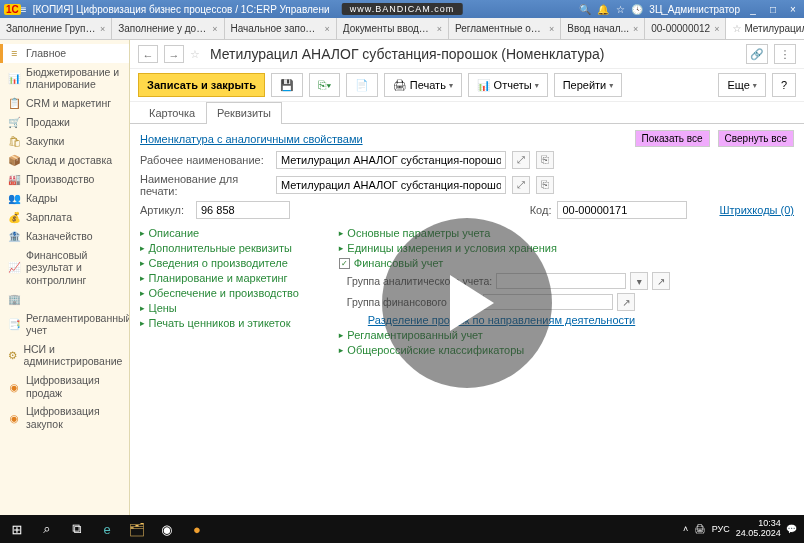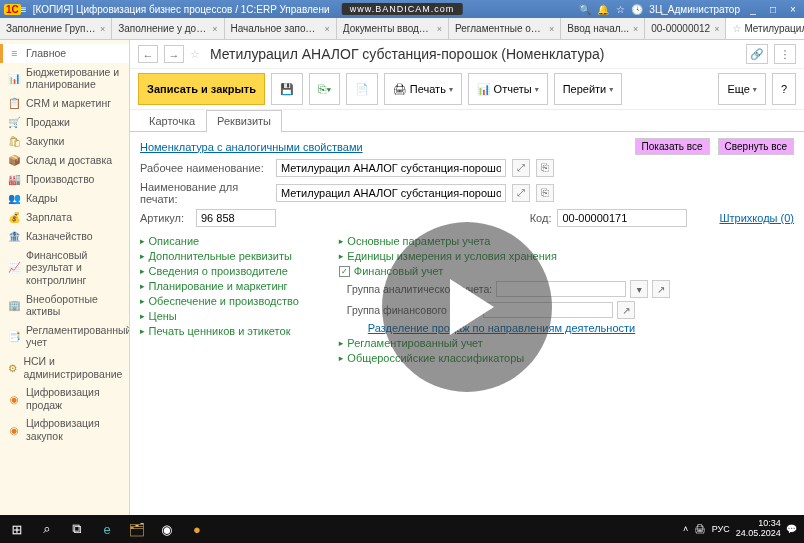--- a/index.html
+++ b/index.html
@@ -35,42 +35,42 @@
 
 
 .chead { display:flex; align-items:center; padding:4px 8px; gap:6px; border-bottom:1px solid #eee;}
 .navarr { border:1px solid #ccc; background:#fff; width:20px; height:18px; display:flex; align-items:center; justify-content:center; cursor:pointer; color:#666;}
 .pgtitle { font-size:14px; color:#333; margin-left:4px;}
 .chead .spacer { flex:1;}
 .iconbtn { border:1px solid #ccc; background:#fff; width:22px; height:20px; display:flex; align-items:center; justify-content:center; cursor:pointer; color:#666; font-size:11px;}
 
 
 .toolbar { display:flex; align-items:center; padding:4px 8px; gap:6px; border-bottom:1px solid #eee;}
-.btn { border:1px solid #ccc; background:#fff; padding:3px 8px; cursor:pointer; font-size:11px; display:flex; align-items:center; gap:3px; height:32px;}
+.btn { border:1px solid #ccc; background:#fff; padding:3px 8px; cursor:pointer; font-size:11px; display:flex; align-items:center; gap:3px; height:24px;}
 .btn.yellow { background:#ffd84a; border-color:#e0b020; font-weight:bold;}
 .btn .arr { font-size:8px; color:#666;}
 
 
 .subtabs { display:flex; padding:0 8px; border-bottom:1px solid #ccc;}
 .subtab { padding:4px 10px; cursor:pointer; font-size:11px; color:#555; border:1px solid transparent; border-bottom:none;}
 .subtab.active { border-color:#ccc; background:#fff; margin-bottom:-1px;}
 
 
 .formarea { padding:6px 10px; display:flex; flex-direction:column; gap:4px; position:relative; flex:1;}
 .link { color:#0066aa; text-decoration:underline; cursor:pointer;}
 .linkgreen { color:#2a8a3a; cursor:pointer;text-align:center;}
 .toprow { display:flex; align-items:center; gap:8px;}
 .toprow .spacer{flex:1;}
 .smallbtn { border:1px solid #ccc; background:#f0abfc; padding:2px 6px; cursor:pointer; font-size:10px;}
 
 .frow { display:flex; align-items:center; gap:6px; font-size:11px;}
 .flabel { width:130px; color:#555;}
 .finput { border:1px solid #ccc; padding:2px 4px; font-size:11px; background:#fff;}
 .finput.w1 { width:230px;}
-.finput.w2 { width:80px;}
+.finput.w2 { width:94px;}
 .finput.w3 { width:130px;}
 .fieldicon { border:1px solid #ccc; width:18px; height:18px; display:flex; align-items:center; justify-content:center; font-size:10px; color:#666; cursor:pointer; background:#f8f8f8;}
 
 .cols { display:flex; gap:40px; margin-top:4px;}
 .col { display:flex; flex-direction:column; gap:3px;}
 .expand { display:flex; align-items:center; gap:4px; cursor:pointer;}
 .expand .chev { color:#2a8a3a; font-size:9px;}
 .expand .cb { width:11px; height:11px; border:1px solid #888; display:inline-flex; align-items:center; justify-content:center; font-size:8px; color:#2a7a2a;}
 .subfield { margin-left:8px; display:flex; align-items:center; gap:4px; font-size:10.5px; color:#555;}
 .subfield input { border:1px solid #ccc; width:130px; height:16px; font-size:10px;}
@@ -183,21 +183,20 @@
       <div class="sideitem">
         <span class="sicon">🏦</span>
         <span class="slabel">Казначейство</span>
       </div>
       <div class="sideitem">
         <span class="sicon">📈</span>
         <span class="slabel">Финансовый результат и контроллинг</span>
       </div>
       <div class="sideitem">
         <span class="sicon">🏢</span>
-        <span class="slabel">Внеоборотные активы</span>
       </div>
       <div class="sideitem">
         <span class="sicon">📑</span>
         <span class="slabel">Регламентированный учет</span>
       </div>
       <div class="sideitem">
         <span class="sicon">⚙</span>
         <span class="slabel">НСИ и администрирование</span>
       </div>
       <div class="sideitem orange">

